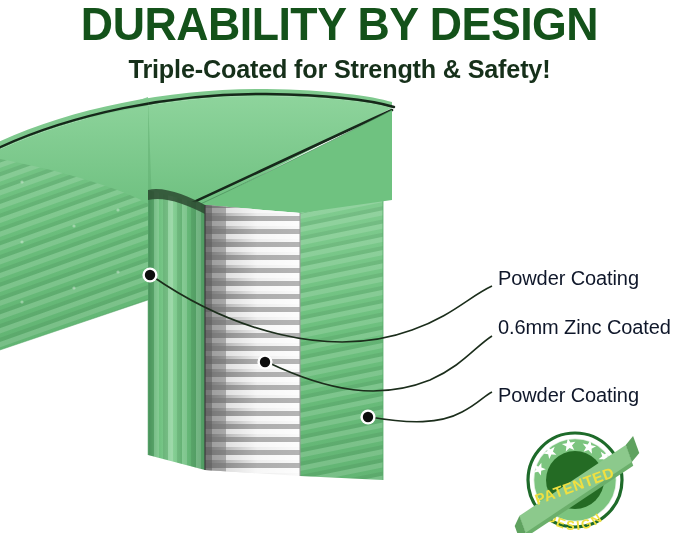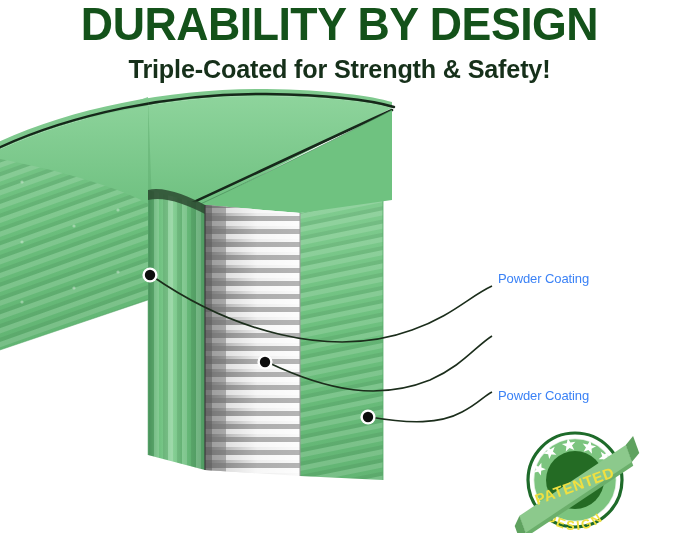--- a/index.html
+++ b/index.html
@@ -59,23 +59,23 @@
     position: absolute;
     left: 0; top: 0;
     width: 679px;
     height: 534px;
   }
   #scene { display: block; }
 
   
   .callout-label {
     position: absolute;
-    color: #3b82f6;
+    color: #0f172a;
     font-family: "Liberation Sans", sans-serif;
-    font-size: 13px;
+    font-size: 20px;
     line-height: 21px;
     letter-spacing: -0.1px;
     white-space: nowrap;
   }
   #label-1 { left: 498px; top: 268px; }
   #label-2 { left: 498px; top: 317px; }
   #label-3 { left: 498px; top: 385px; }
 
   
   #badge {
@@ -283,20 +283,21 @@
       <circle cx="368" cy="417" r="7.6" fill="#ffffff"></circle>
       <circle cx="368" cy="417" r="5.2" fill="#0d0d0d"></circle>
     </g>
   </g>
 </svg>
 </div>
 
 <div class="callout-label" id="label-1">Powder Coating</div>
 
 <div class="callout-label" id="label-2">
+  <div>0.6mm Zinc Coated</div>
 </div>
 
 <div class="callout-label" id="label-3">Powder Coating</div>
 
 <div id="badge">
 <svg width="145" height="108" viewBox="0 0 145 108">
   <defs>
     <path id="arcPath" d="M 26,61 A 44,44 0 0 0 114,61"></path>
   </defs>
 

